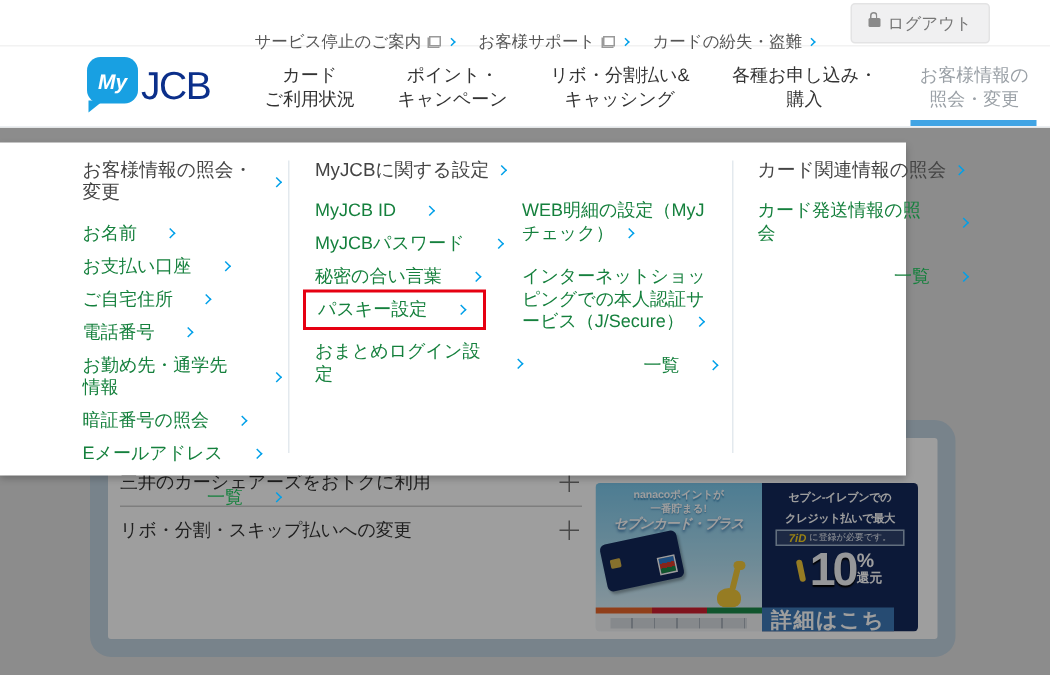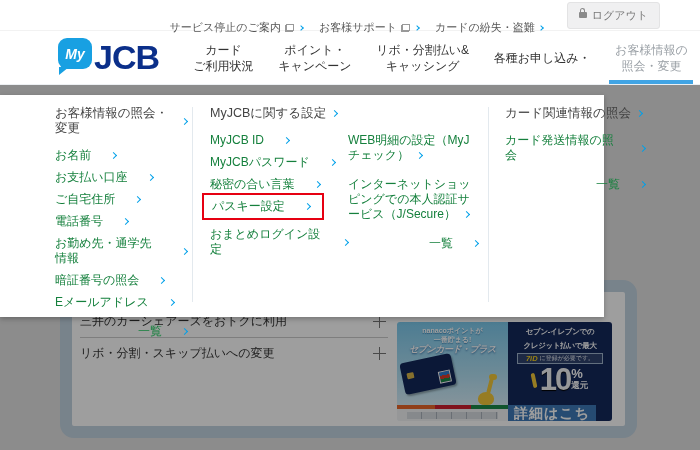--- a/index.html
+++ b/index.html
@@ -96,21 +96,21 @@
   .lock::before { content:""; position:absolute; left:1px; top:-4px; width:3px; height:4px;
     border:1.5px solid #8a8a8a; border-bottom:none; border-radius:3px 3px 0 0; }
 
   .navbar { height:54px; display:flex; align-items:center; border-bottom:1px solid #eceff2; }
   .logo { display:flex; align-items:center; margin-left:58px; cursor:pointer; }
   .logo-bubble { position:relative; width:34px; height:31px; background:#18a0e2; border-radius:9px;
     color:#fff; font-weight:bold; font-style:italic; font-size:14px; display:flex; align-items:center;
     justify-content:center; margin-bottom:8px; }
   .logo-bubble::after { content:""; position:absolute; left:1px; bottom:-6px;
     border-style:solid; border-width:8px 10px 0 0; border-color:#18a0e2 transparent transparent transparent; }
-  .logo-jcb { font-size:34px; font-weight:700; color:#0b2f8a; letter-spacing:-1px; margin-left:2px; }
+  .logo-jcb { font-size:26px; font-weight:400; color:#0b2f8a; letter-spacing:-1px; margin-left:2px; }
   .nav { display:flex; height:100%; margin-left:22px; flex:1; justify-content:space-around; }
   .nav-item { position:relative; display:flex; flex-direction:column; justify-content:center;
     text-align:center; font-size:12px; line-height:16px; color:#333; padding:0 8px; cursor:pointer; }
   .nav-item.active { color:#9aa0a6; }
   .nav-item.active::after { content:""; position:absolute; left:50%; transform:translateX(-50%);
     bottom:0; width:84px; height:4px; background:#41a4e4; }
 </style>
 </head>
 <body>
 
@@ -299,20 +299,21 @@
         <div class="nav-item">
           <span>ポイント・</span>
           <span>キャンペーン</span>
         </div>
         <div class="nav-item">
           <span>リボ・分割払い&amp;</span>
           <span>キャッシング</span>
         </div>
         <div class="nav-item">
           <span>各種お申し込み・</span>
+          <span>購入</span>
         </div>
         <div class="nav-item active">
           <span>お客様情報の</span>
           <span>照会・変更</span>
         </div>
       </div>
     </div>
   </div>
 
 </div>

